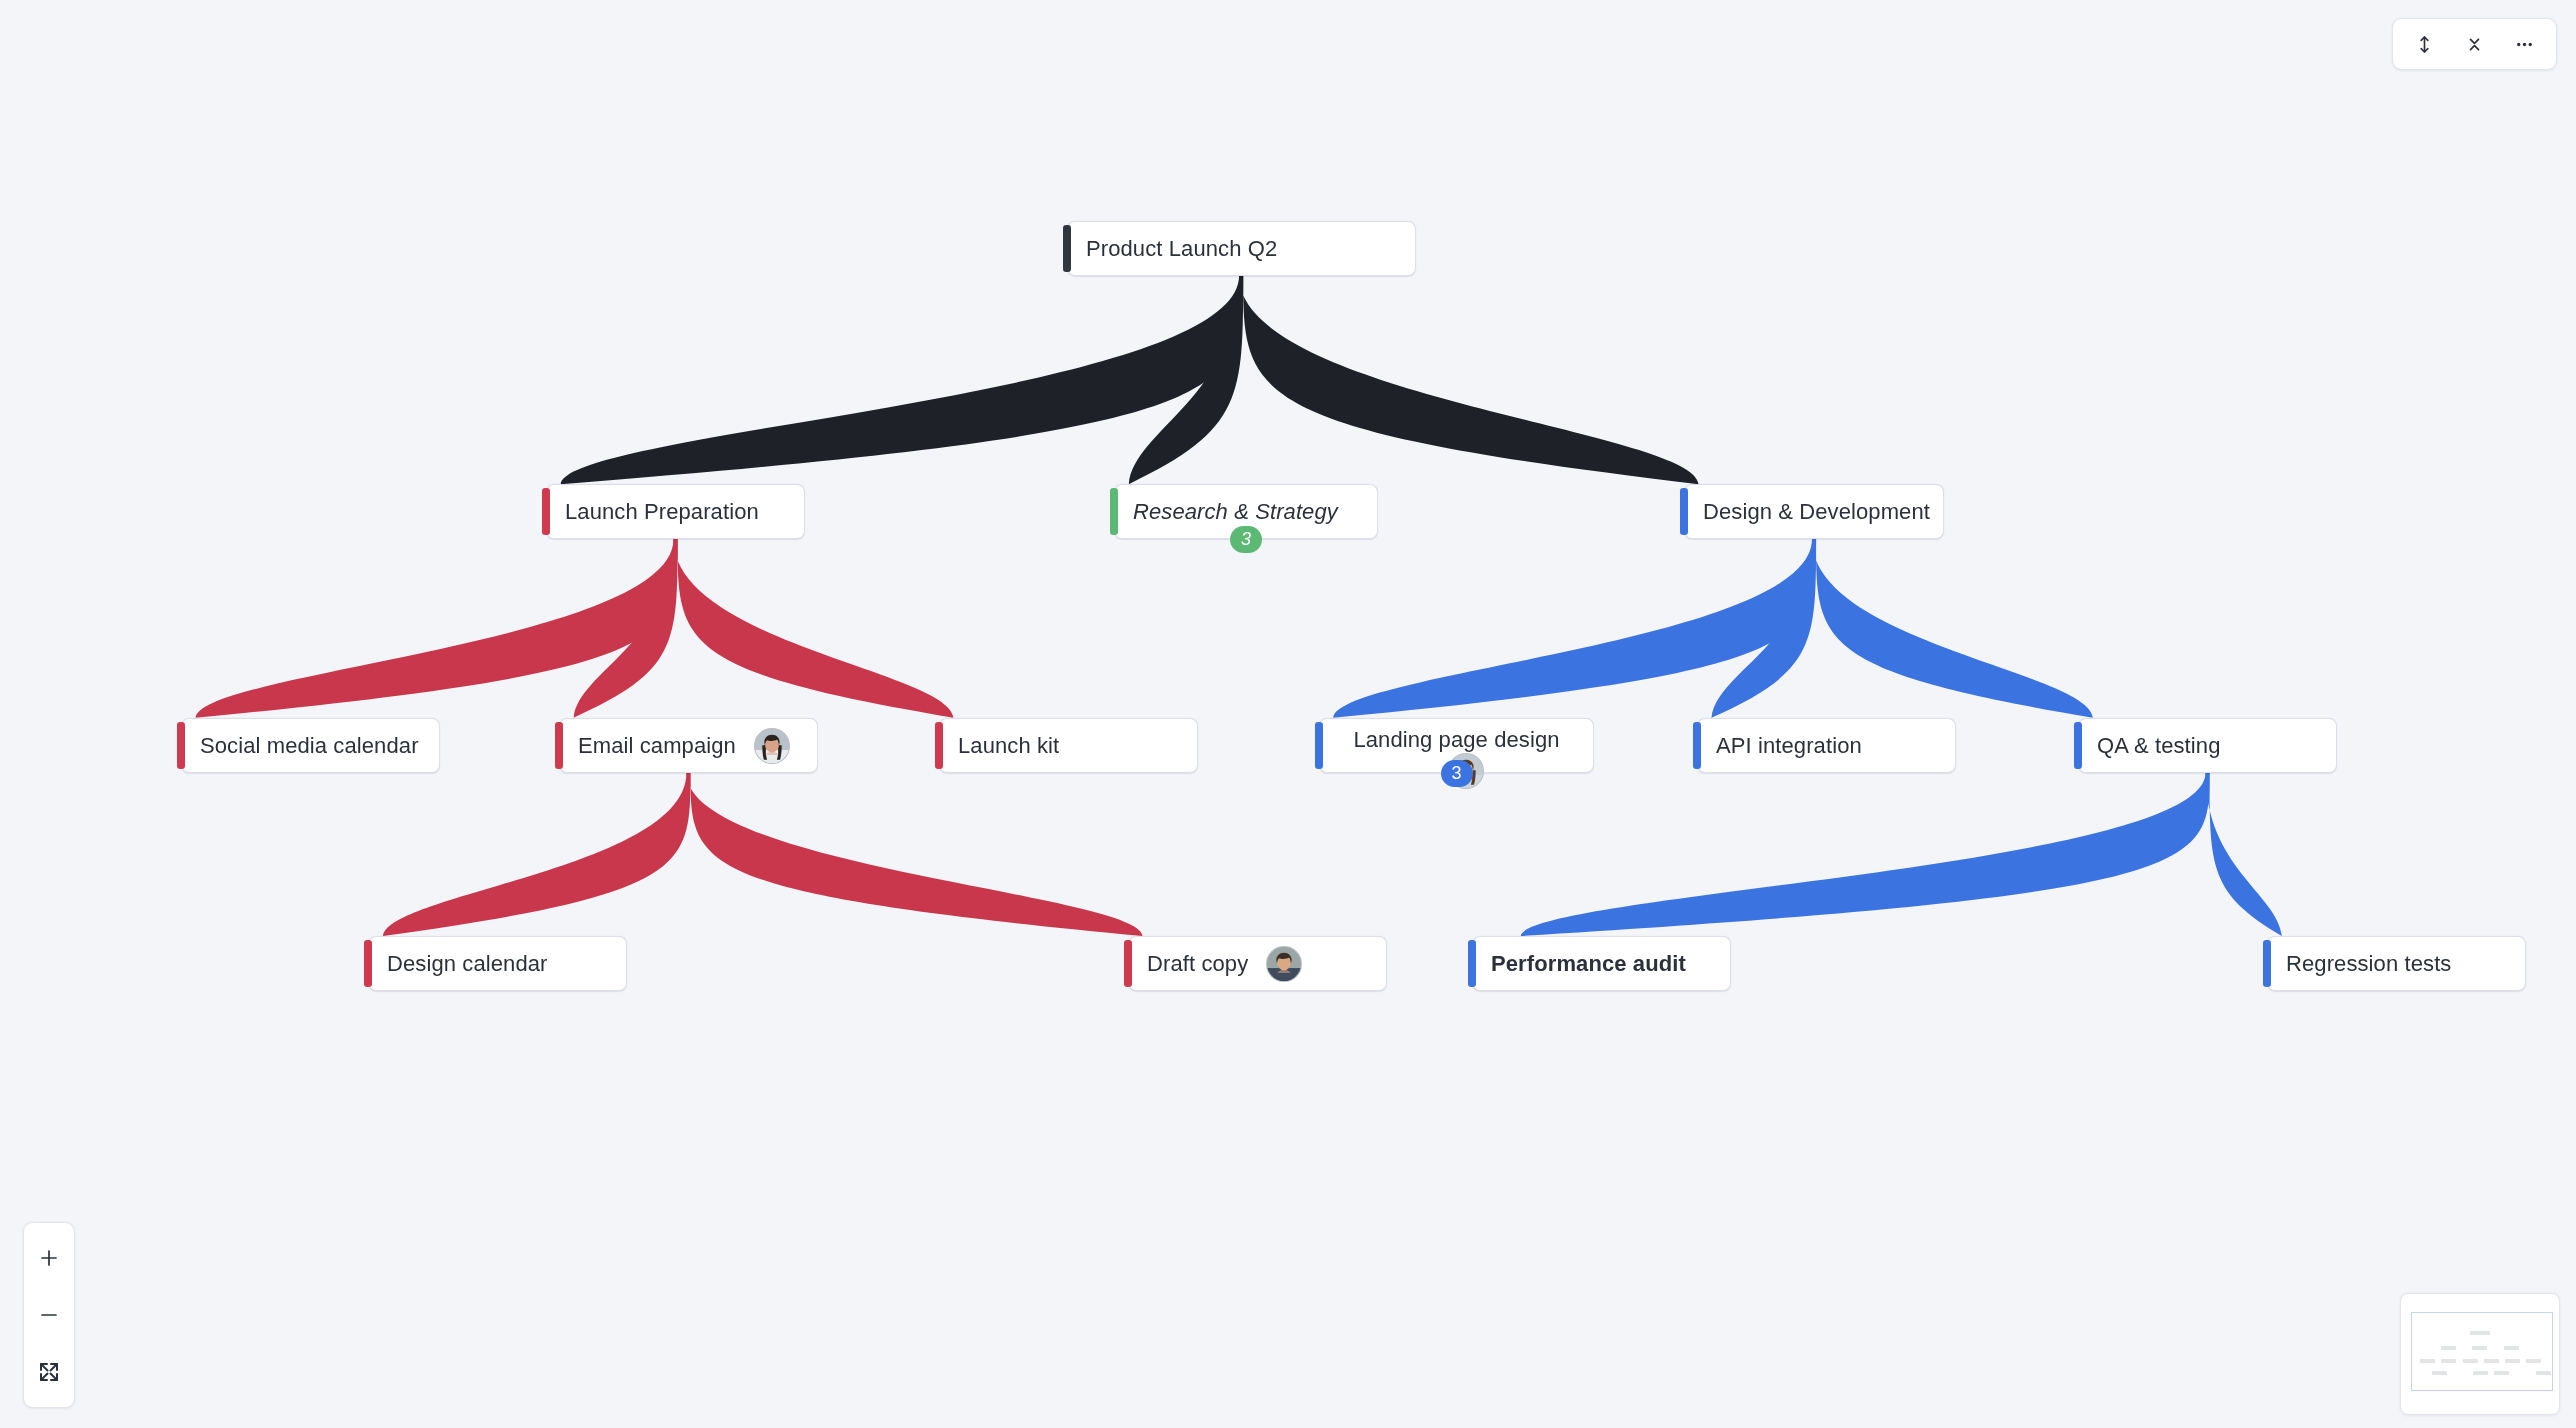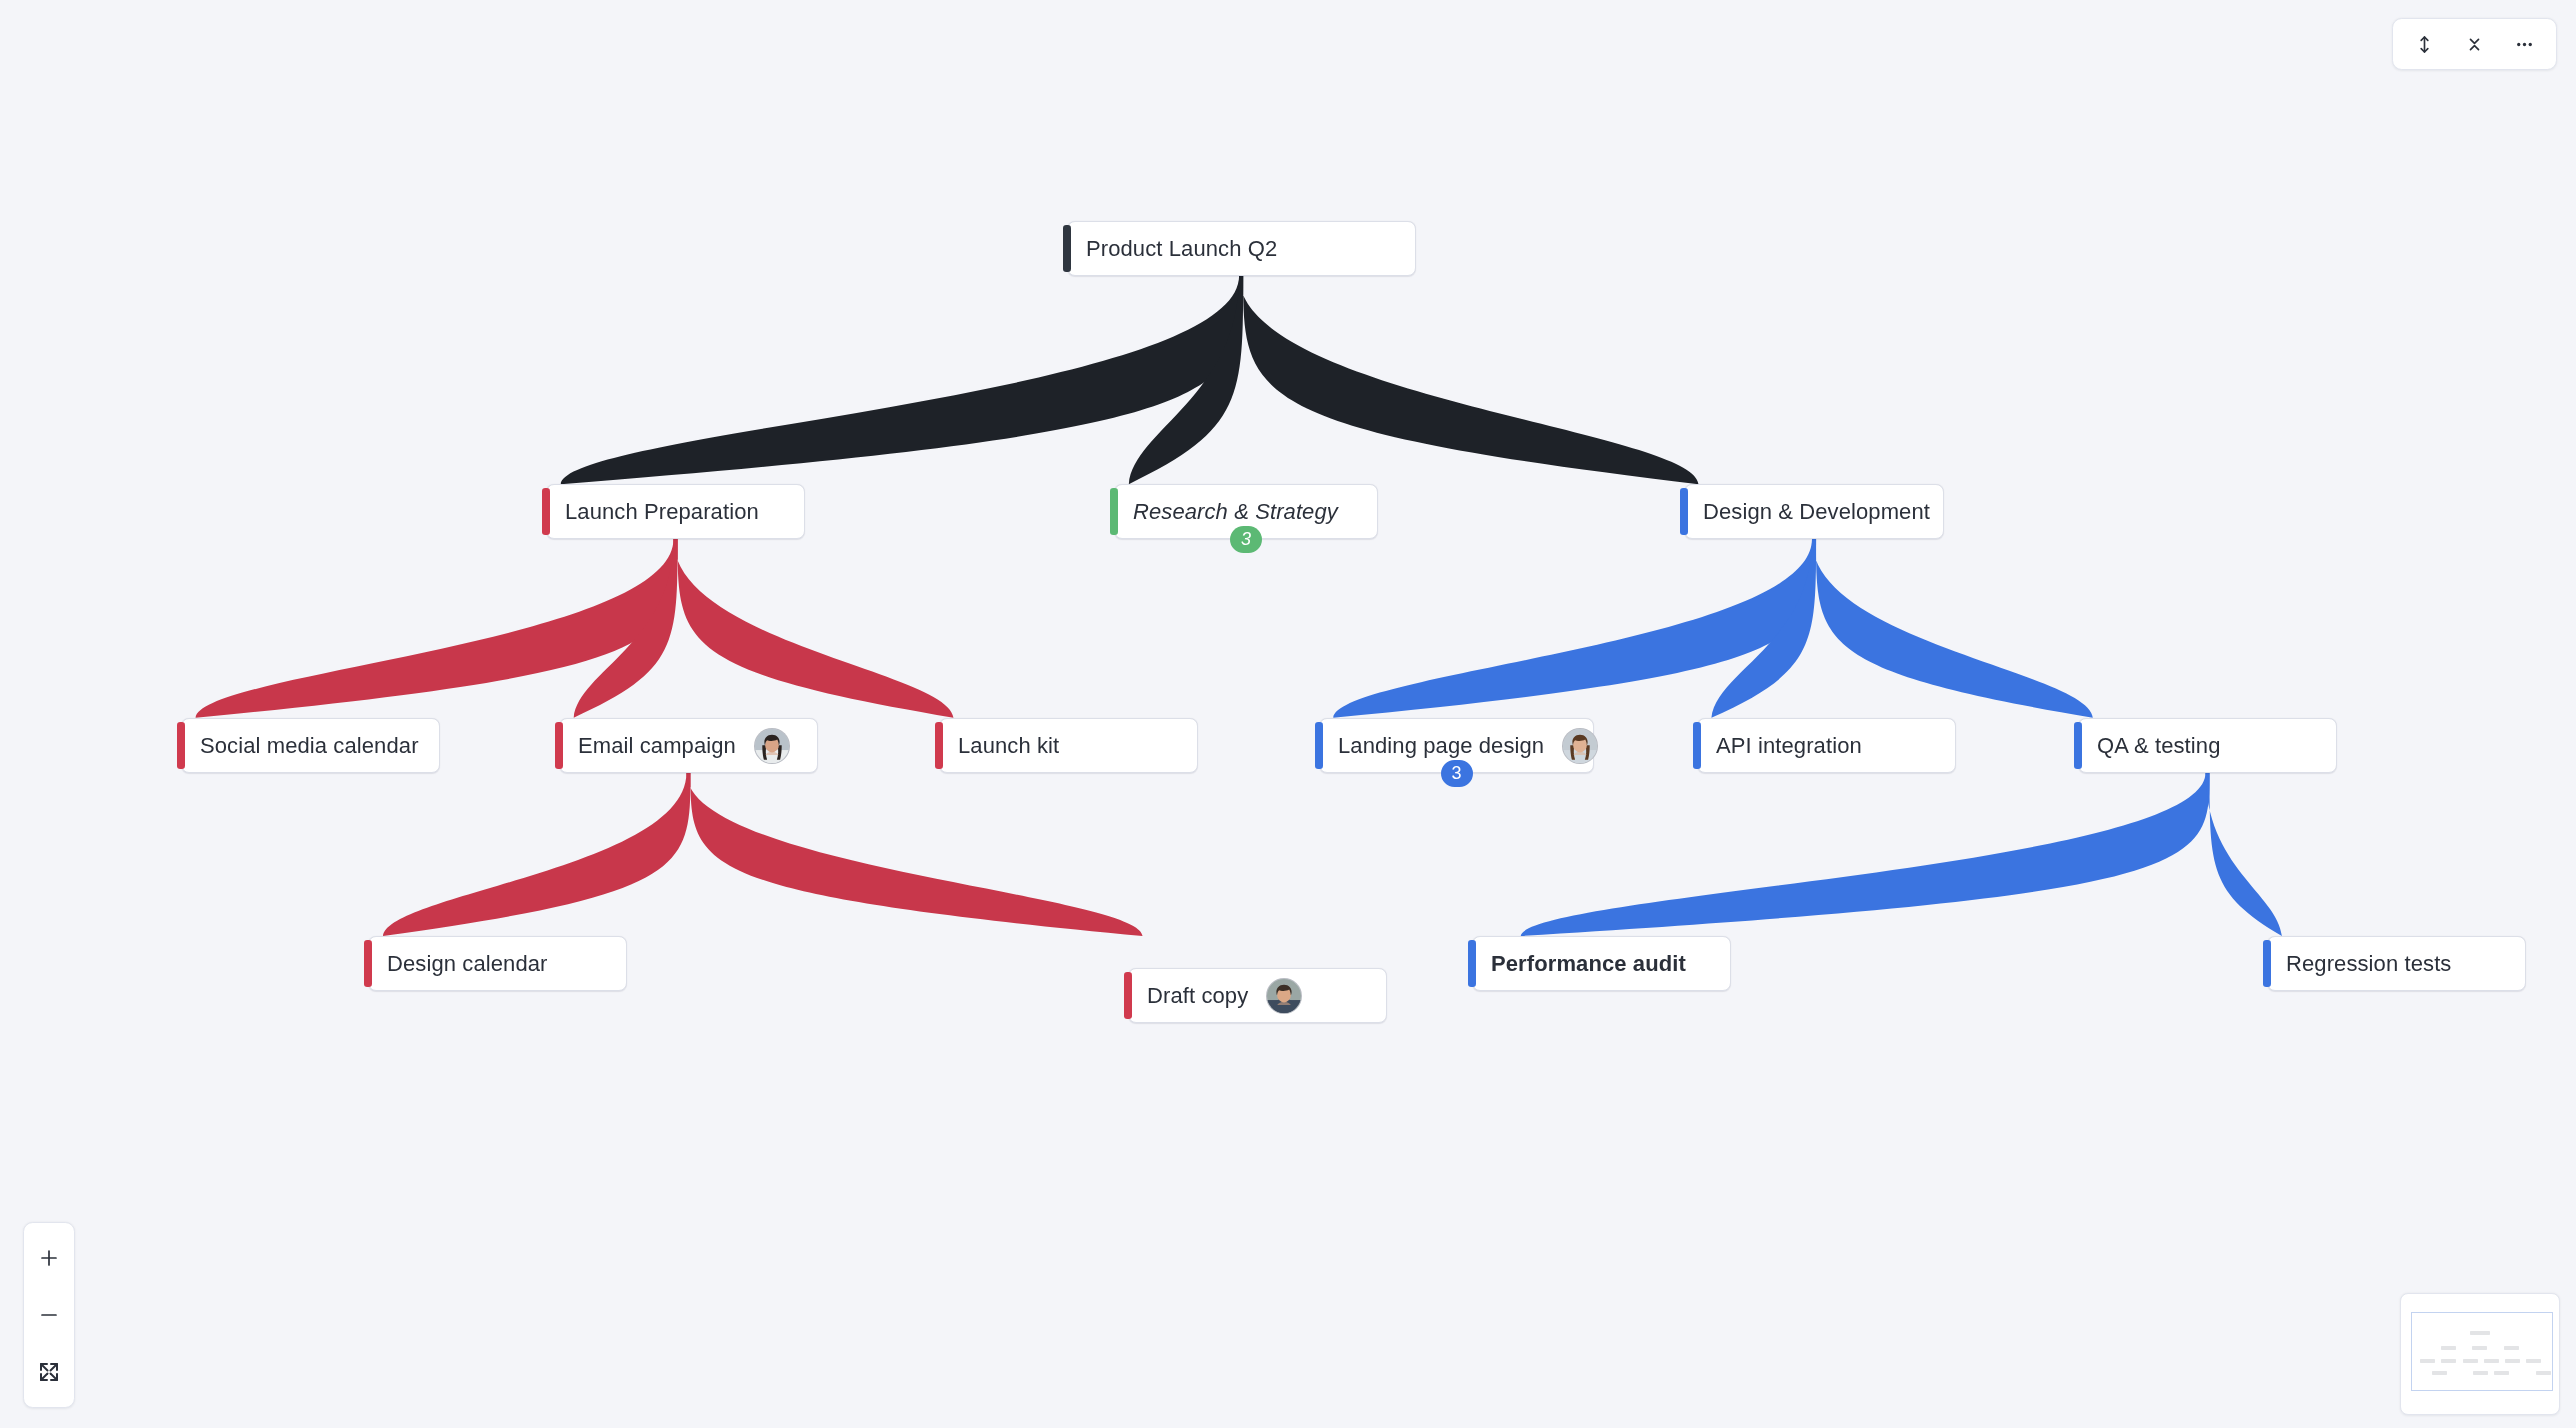--- a/index.html
+++ b/index.html
@@ -241,21 +241,21 @@
        <path d="M33 20c0 9-1 14-2 18h-4c2-6 2-12 1-18z" fill="#2a2320"></path>
     <ellipse cx="21" cy="19" rx="8.6" ry="10" fill="#d8a487"></ellipse>
     <path d="M21 7c-6 0-9.4 4-9.4 9 0 2 .4 3.4.8 4.2.3-3.4 1.4-5.4 2.6-6.3 2 1.2 9 1.6 12.4-.8.9 1.4 1.8 3.6 2 7.1.5-.8 1-2.2 1-4.2 0-5-3.4-9-9.4-9z" fill="#2a2320"></path>
     <path d="M21 28c-4 0-7 1.6-8.4 4.2h16.8C28 29.6 25 28 21 28z" fill="#d8a487" opacity="0.55"></path>
   </svg></span>
       </div>
       <div class="node" style="left: 939px; top: 718px; width: 259px;">
         <div class="accent" style="background: rgb(208, 58, 78);"></div>
         <span class="label">Launch kit</span>
       </div>
-      <div class="node" style="left: 1319px; top: 718px; width: 275px;">
+      <div class="node" style="left: 1319px; top: 718px; width: 275px; flex-direction: column;">
         <div class="accent" style="background: rgb(59, 116, 224);"></div>
         <span class="label">Landing page design</span>
         <span class="avatar"><svg width="34" height="34" viewBox="0 0 42 42">
     <rect width="42" height="42" fill="#c3cbd2"></rect>
     <rect y="26" width="42" height="16" fill="#cfd7de"></rect>
     <path d="M21 24c-8 0-13 5-14 12v6h28v-6c-1-7-6-12-14-12z" fill="#cfd7de"></path>
     <path d="M9 20c0 9 1 14 2 18h4c-2-6-2-12-1-18z" fill="#5a3a23"></path>
        <path d="M33 20c0 9-1 14-2 18h-4c2-6 2-12 1-18z" fill="#5a3a23"></path>
     <ellipse cx="21" cy="19" rx="8.6" ry="10" fill="#e0b294"></ellipse>
     <path d="M21 7c-6 0-9.4 4-9.4 9 0 2 .4 3.4.8 4.2.3-3.4 1.4-5.4 2.6-6.3 2 1.2 9 1.6 12.4-.8.9 1.4 1.8 3.6 2 7.1.5-.8 1-2.2 1-4.2 0-5-3.4-9-9.4-9z" fill="#5a3a23"></path>
@@ -268,21 +268,21 @@
         <span class="label">API integration</span>
       </div>
       <div class="node" style="left: 2078px; top: 718px; width: 259px;">
         <div class="accent" style="background: rgb(59, 116, 224);"></div>
         <span class="label">QA &amp; testing</span>
       </div>
       <div class="node" style="left: 368px; top: 936px; width: 259px;">
         <div class="accent" style="background: rgb(208, 58, 78);"></div>
         <span class="label">Design calendar</span>
       </div>
-      <div class="node" style="left: 1128px; top: 968px; width: 259px;">
+      <div class="node" style="left: 1128px; top: 936px; width: 259px;">
         <div class="accent" style="background: rgb(208, 58, 78);"></div>
         <span class="label">Draft copy</span>
         <span class="avatar"><svg width="34" height="34" viewBox="0 0 42 42">
     <rect width="42" height="42" fill="#9aa7a4"></rect>
     <rect y="26" width="42" height="16" fill="#3e4c5e"></rect>
     <path d="M21 24c-8 0-13 5-14 12v6h28v-6c-1-7-6-12-14-12z" fill="#3e4c5e"></path>
 
     <ellipse cx="21" cy="19" rx="8.6" ry="10" fill="#dba886"></ellipse>
     <path d="M21 7c-6 0-9.4 4-9.4 9 0 2 .4 3.4.8 4.2.3-3.4 1.4-5.4 2.6-6.3 2 1.2 9 1.6 12.4-.8.9 1.4 1.8 3.6 2 7.1.5-.8 1-2.2 1-4.2 0-5-3.4-9-9.4-9z" fill="#3c2f26"></path>
     <path d="M21 28c-4 0-7 1.6-8.4 4.2h16.8C28 29.6 25 28 21 28z" fill="#dba886" opacity="0.55"></path>

